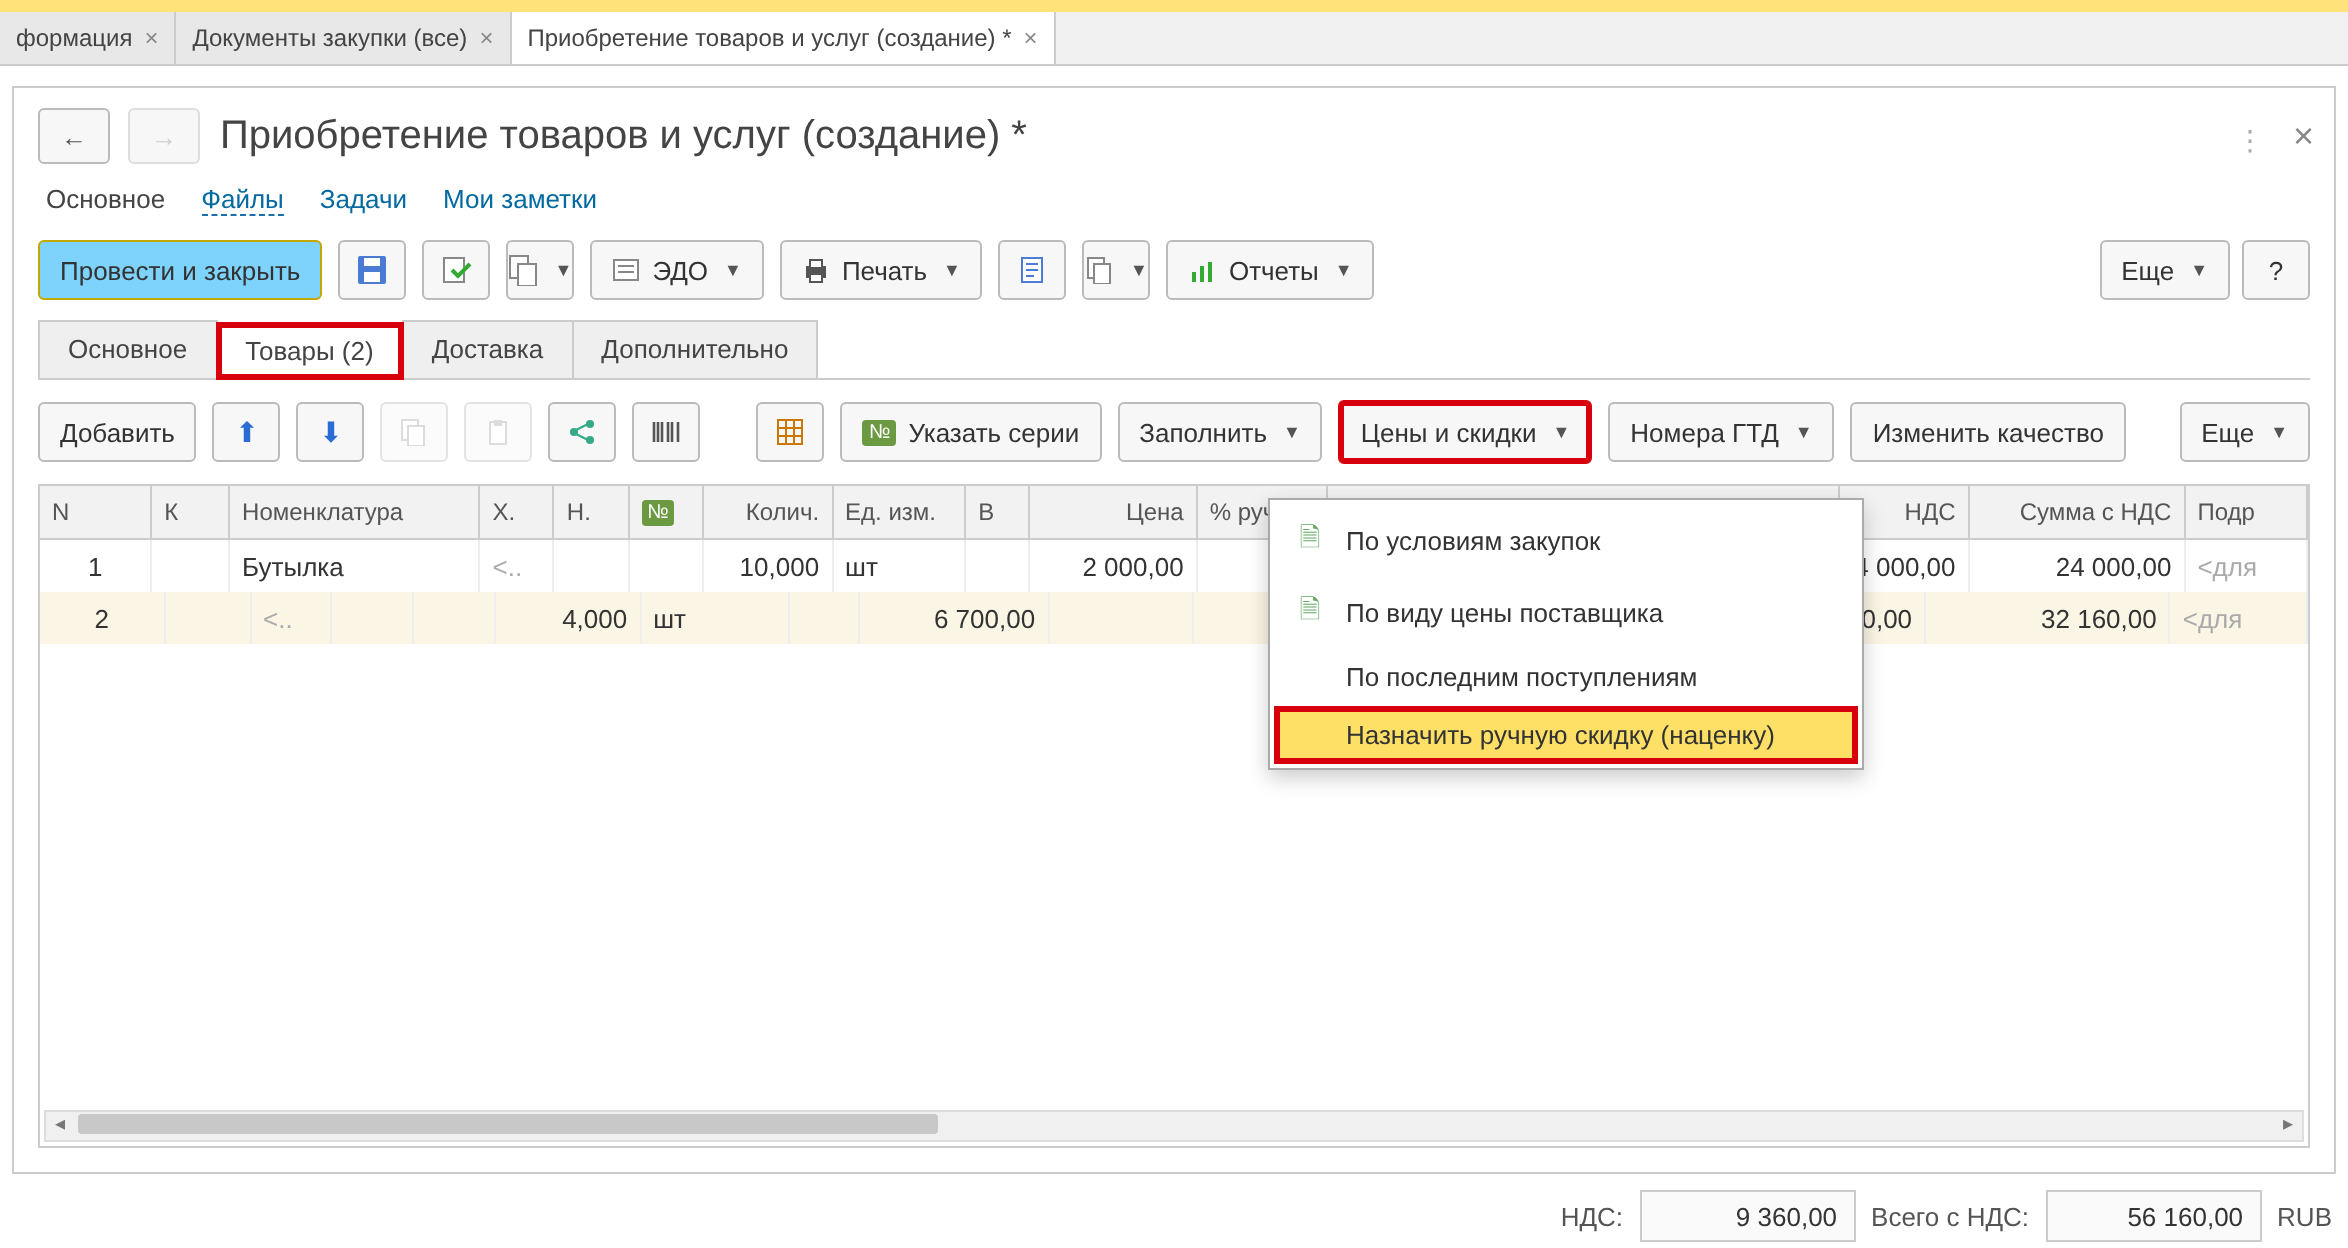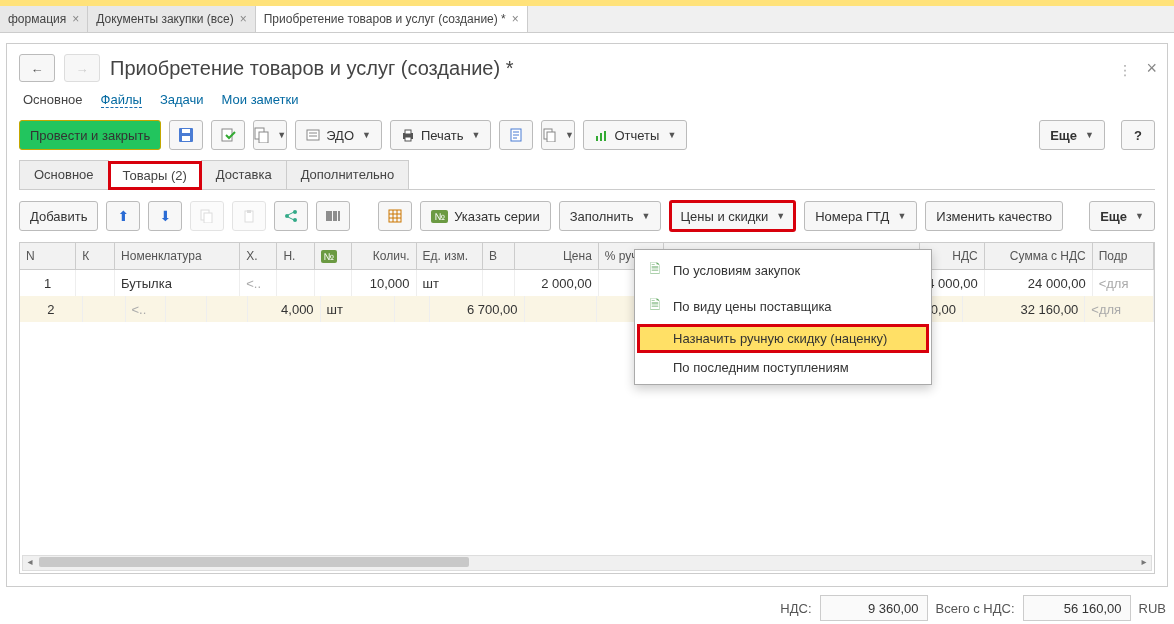--- a/index.html
+++ b/index.html
@@ -32,24 +32,24 @@
   .subnav { display:flex; gap:18px; padding:6px 0 8px 4px; }
   .subnav a { color:#0369a1; text-decoration:none; font-size:13px; }
   .subnav a.active-main { color:#444; }
   .subnav a.files { border-bottom:1px dashed #1a6fb0; }
   .toolbar { display:flex; align-items:center; gap:8px; padding:4px 0 10px 0; }
   .btn {
     height:28px; border:1px solid #bbb; background:#f7f7f7; border-radius:3px;
     display:inline-flex; align-items:center; padding:0 10px; gap:6px; font-size:13px;
     color:#333;
   }
-  .btn-yellow { background:#22c55e; border-color:#c4a700; font-weight:normal; }
+  .btn-yellow { background:#7dd3fc; border-color:#c4a700; font-weight:normal; }
   .iconbtn { width:32px; padding:0; justify-content:center; }
   .caret { font-size:9px; color:#555; margin-left:2px; }
-  .toolbar-right { margin-left:auto; display:flex; gap:16px;font-weight:bold; }
+  .toolbar-right { margin-left:auto; display:flex; gap:6px; }
   .inner-tabs { display:flex; border-bottom:1px solid #ccc; }
   .itab {
     padding:6px 14px; border:1px solid #ccc; border-bottom:none; background:#efefef;
     margin-right:-1px; color:#444; font-size:13px;
   }
   .itab.active { background:#fff; position:relative; top:1px; }
   .itab.hl { border:3px solid #d8000c; padding:4px 12px; }
   .subtoolbar { display:flex; align-items:center; gap:8px; padding:10px 0; }
   .grid {
     border:1px solid #ccc; height:330px; overflow:hidden; position:relative; background:#fff;
@@ -340,27 +340,27 @@
 
   <div class="dropdown">
     <div class="dd-item">
       <span class="ico">🗎</span>
       <span>По условиям закупок</span>
     </div>
     <div class="dd-item">
       <span class="ico">🗎</span>
       <span>По виду цены поставщика</span>
     </div>
+    <div class="dd-item">
+      <span class="ico"></span>
+      <span>По последним поступлениям</span>
+    </div>
     <div class="dd-item warm hl">
       <span class="ico"></span>
       <span>Назначить ручную скидку (наценку)</span>
-    </div>
-    <div class="dd-item">
-      <span class="ico"></span>
-      <span>По последним поступлениям</span>
     </div>
   </div>
 
 </div>
 
 <div class="footer">
   <span class="lbl">НДС:</span>
   <span class="readonly">9 360,00</span>
   <span class="lbl">Всего с НДС:</span>
   <span class="readonly">56 160,00</span>

